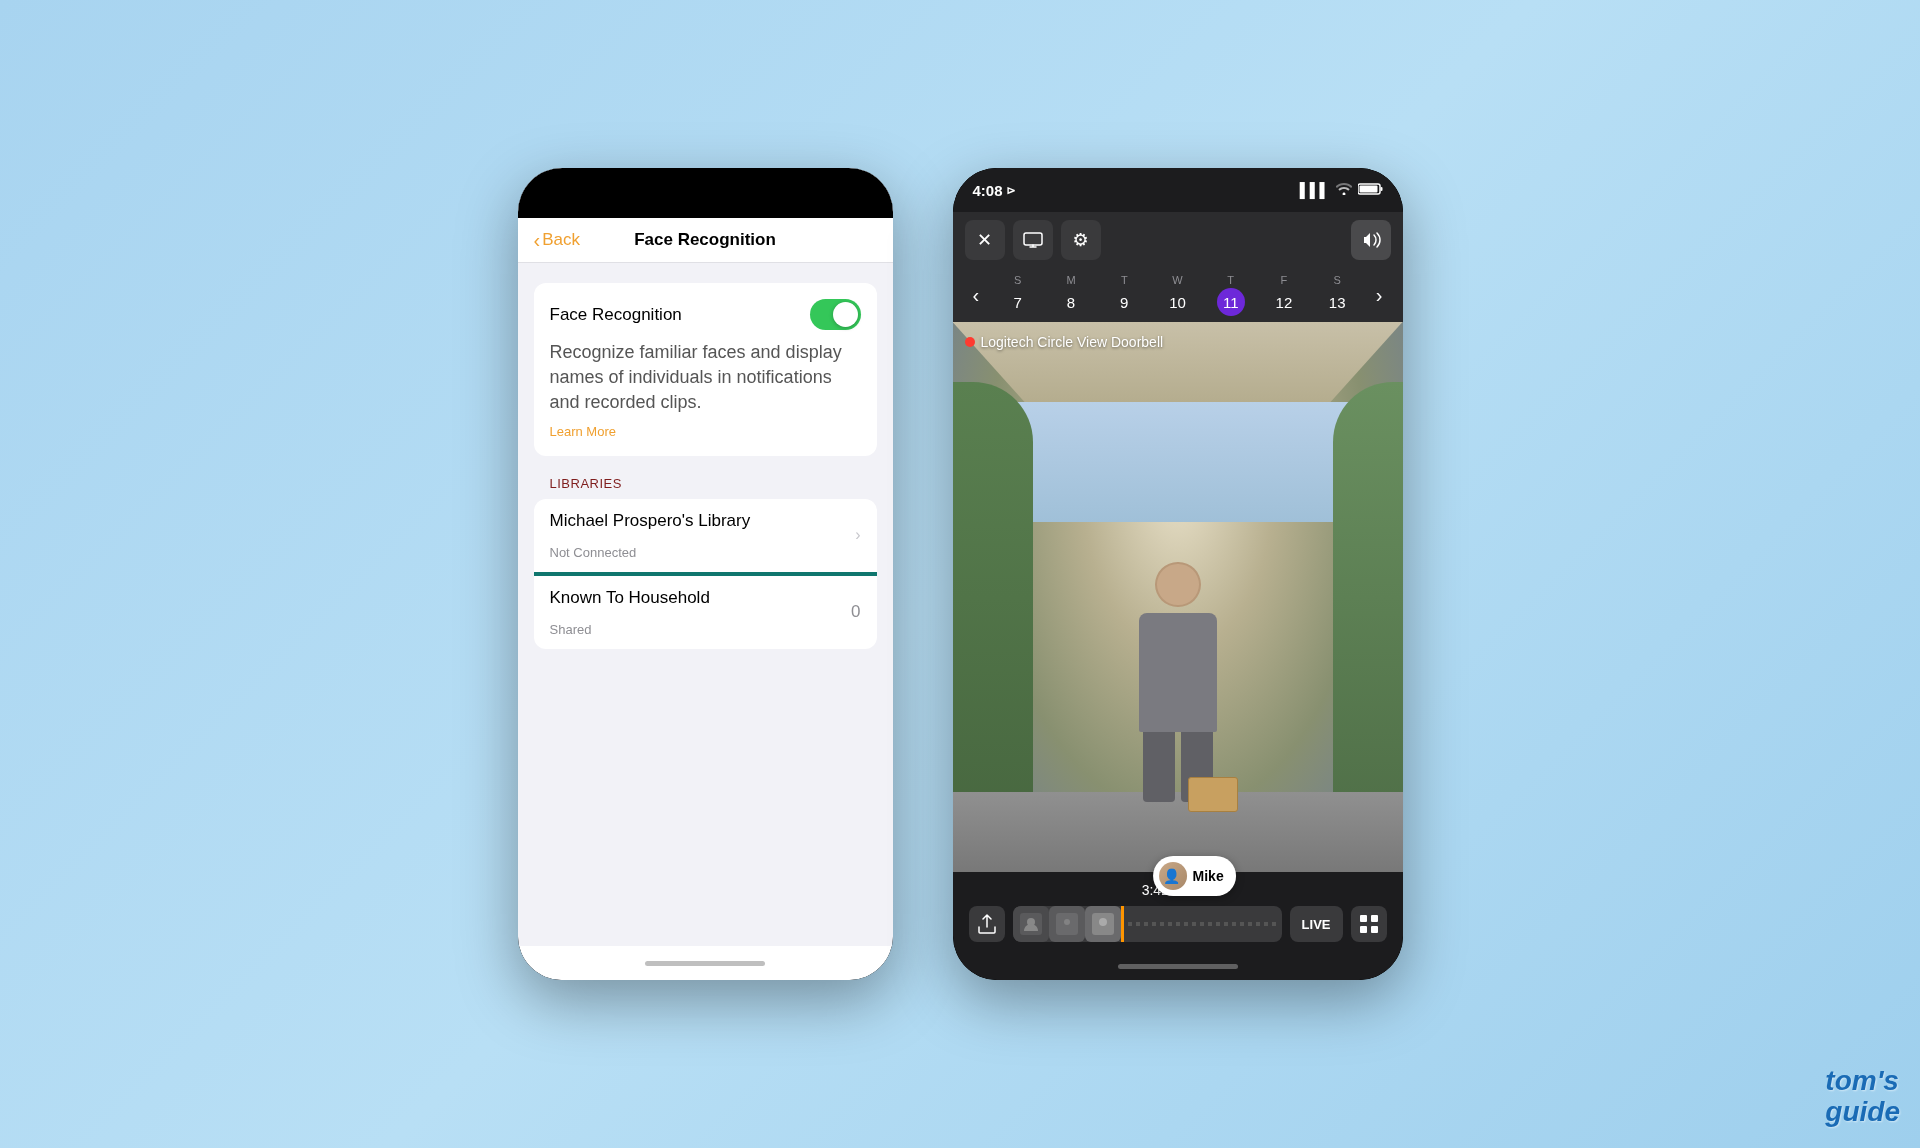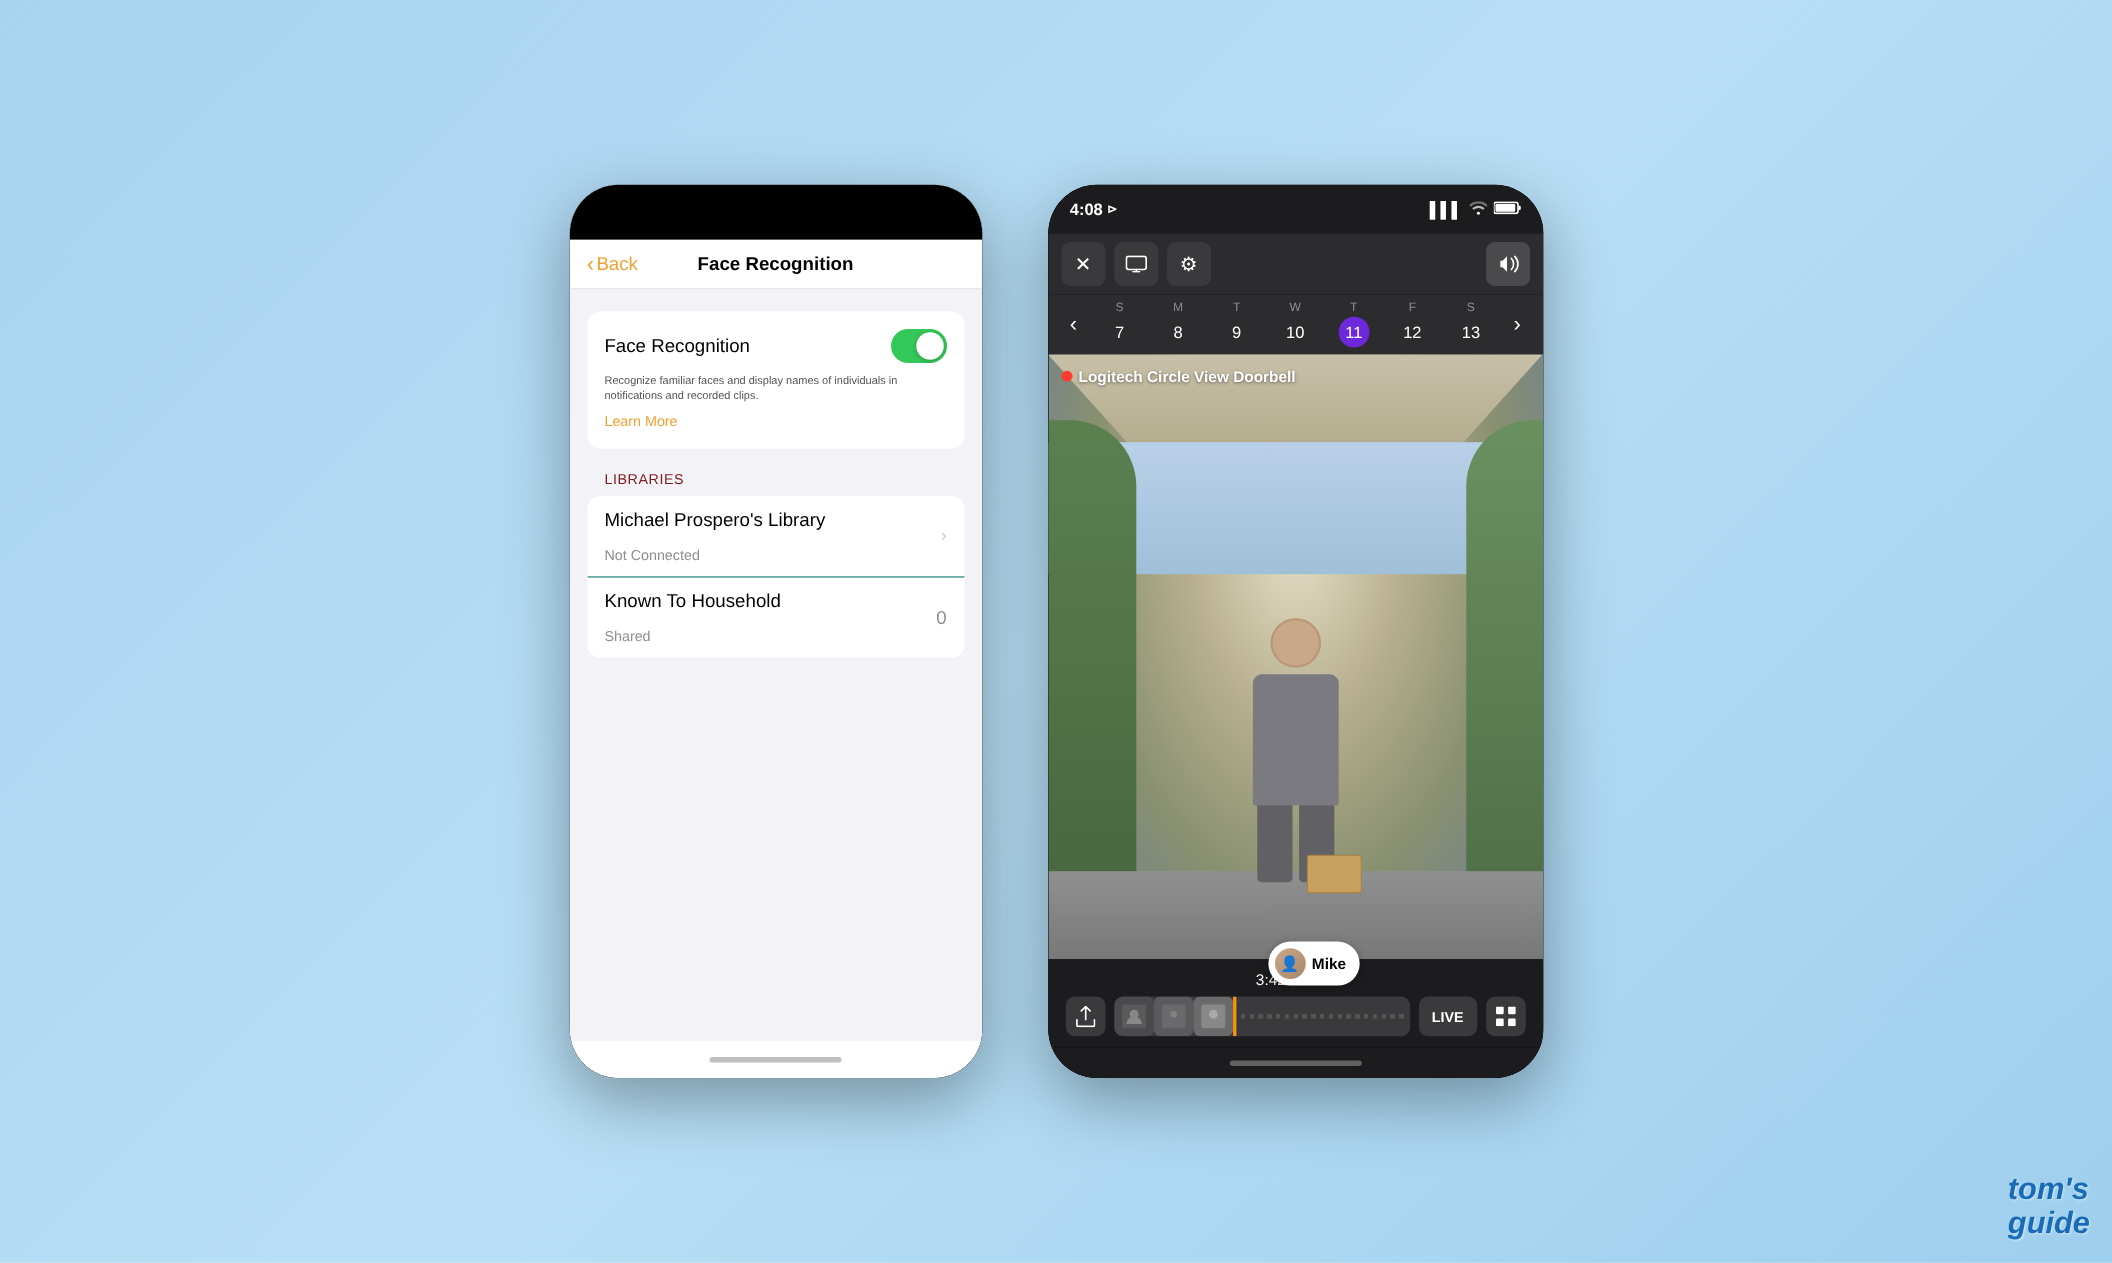--- a/index.html
+++ b/index.html
@@ -119,21 +119,21 @@
       top: 3px;
       right: 3px;
       width: 25px;
       height: 25px;
       background: #fff;
       border-radius: 50%;
       box-shadow: 0 1px 4px rgba(0,0,0,0.25);
     }
 
     .settings-desc {
-      font-size: 10px;
+      font-size: 18px;
       color: #555;
       line-height: 1.4;
       margin-bottom: 6px;
     }
 
     .learn-more {
       font-size: 13px;
       color: #f0a030;
       cursor: pointer;
     }
@@ -152,21 +152,21 @@
       margin: 0 16px 20px 16px;
       border-radius: 12px;
       overflow: hidden;
     }
 
     .list-item {
       display: flex;
       align-items: center;
       justify-content: space-between;
       padding: 12px 16px;
-      border-bottom: 1px solid #0f766e;
+      border-bottom: 4px solid #0f766e;
       cursor: pointer;
     }
 
     .list-item:last-child {
       border-bottom: none;
     }
 
     .list-item-left {
       display: flex;
       flex-direction: column;
@@ -368,21 +368,21 @@
     .live-dot {
       width: 10px;
       height: 10px;
       background: #ff3b30;
       border-radius: 50%;
     }
 
     .live-text {
       color: #fff;
       font-size: 14px;
-      font-weight: 700;
+      font-weight: 400;
       text-shadow: 0 1px 3px rgba(0,0,0,0.5);
     }
 
     .bottom-controls {
       background: #1c1c1e;
       padding: 10px 16px;
       flex-shrink: 0;
     }
 
     .timestamp-row {

